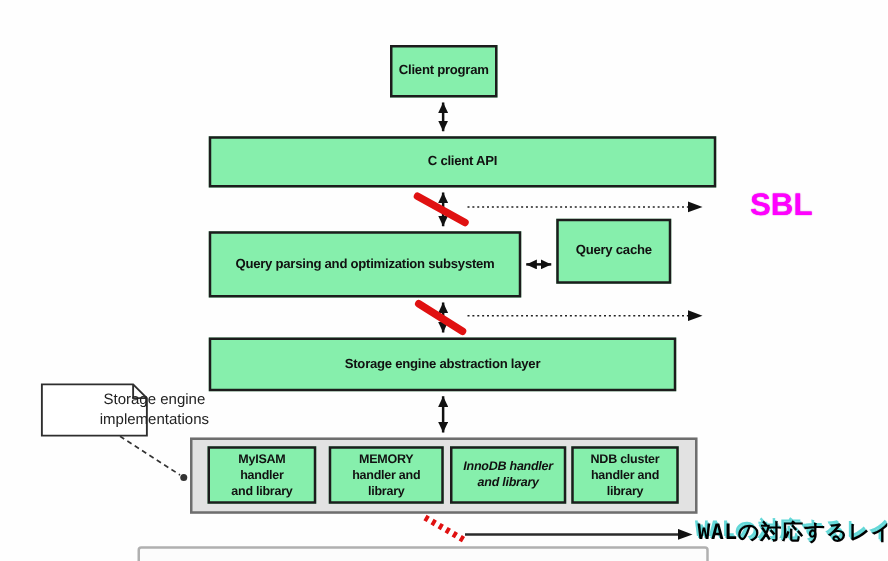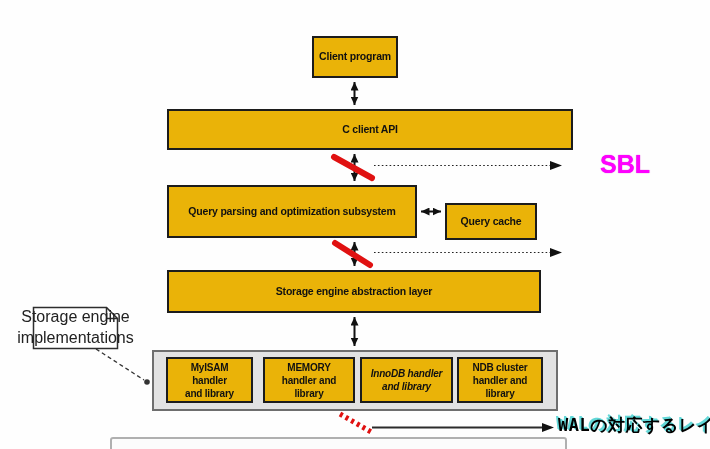--- a/index.html
+++ b/index.html
@@ -1,37 +1,37 @@
 <!DOCTYPE html>
 <html style="--cut-line-red: #e01111; --label-magenta: #ff00ff; --wal-glow: #63d8d8; --container-fill: #e2e2e2;"><head>
 <meta charset="utf-8">
 <style>
   html,body{margin:0;padding:0;background:#ffffff;}
   #stage{
     position:relative;width:710px;height:449px;background:#fefefe;
     overflow:hidden;font-family:"Liberation Sans","DejaVu Sans",sans-serif;
   }
   .box{
-    position:absolute;background:#eab308;border:2px solid #1c1c1c;
+    position:absolute;background:#86efac;border:2px solid #1c1c1c;
     display:flex;align-items:center;justify-content:center;box-sizing:border-box;
   }
   .box-label{
     font-weight:bold;font-size:10.5px;color:#111;text-align:center;
     white-space:pre-line;line-height:1.25;letter-spacing:-0.2px;
   }
   #engine-container{
     position:absolute;left:152px;top:350px;width:406px;height:61px;
     background:var(--container-fill,#e2e2e2);border:2px solid #6e6e6e;box-sizing:border-box;
   }
   .engine-box{position:absolute;top:357px;height:46px;}
   .engine-box .box-label{font-size:10px;line-height:1.3;}
   #note-label{
     position:absolute;left:33px;top:307px;width:85px;height:42px;
     display:flex;align-items:center;justify-content:center;
-    font-size:16px;color:#222;text-align:center;white-space:pre-line;line-height:1.3;
+    font-size:12px;color:#222;text-align:center;white-space:pre-line;line-height:1.3;padding-left:48px;
   }
   .cut-label{
     position:absolute;font-size:25px;font-weight:bold;color:var(--label-magenta,#ff00ff);
     letter-spacing:0px;line-height:1;text-shadow:0 0 1px #cc00cc;margin-left:20px;
   }
   #sbl-label{left:580px;top:152px;}
   #rbl-label{left:580px;top:240px;}
   #wal-label{
     position:absolute;left:558px;top:414px;font-size:17px;font-weight:600;color:#000;
     font-family:"DejaVu Sans Mono","DejaVu Sans",monospace;letter-spacing:0.5px;
@@ -65,21 +65,21 @@
   </div>
 
   <div class="box" style="left:167px;top:109px;width:406px;height:41px;">
     <span class="box-label">C client API</span>
   </div>
 
   <div class="box" style="left:167px;top:185px;width:250px;height:53px;">
     <span class="box-label">Query parsing and optimization subsystem</span>
   </div>
 
-  <div class="box" style="left:445px;top:203px;width:92px;height:37px;">
+  <div class="box" style="left:445px;top:175px;width:92px;height:52px;">
     <span class="box-label">Query cache</span>
   </div>
 
   <div class="box" style="left:167px;top:270px;width:374px;height:43px;">
     <span class="box-label">Storage engine abstraction layer</span>
   </div>
 
   <div class="box engine-box" style="left:166px;width:87px;">
     <span class="box-label">MyISAM
 handler

